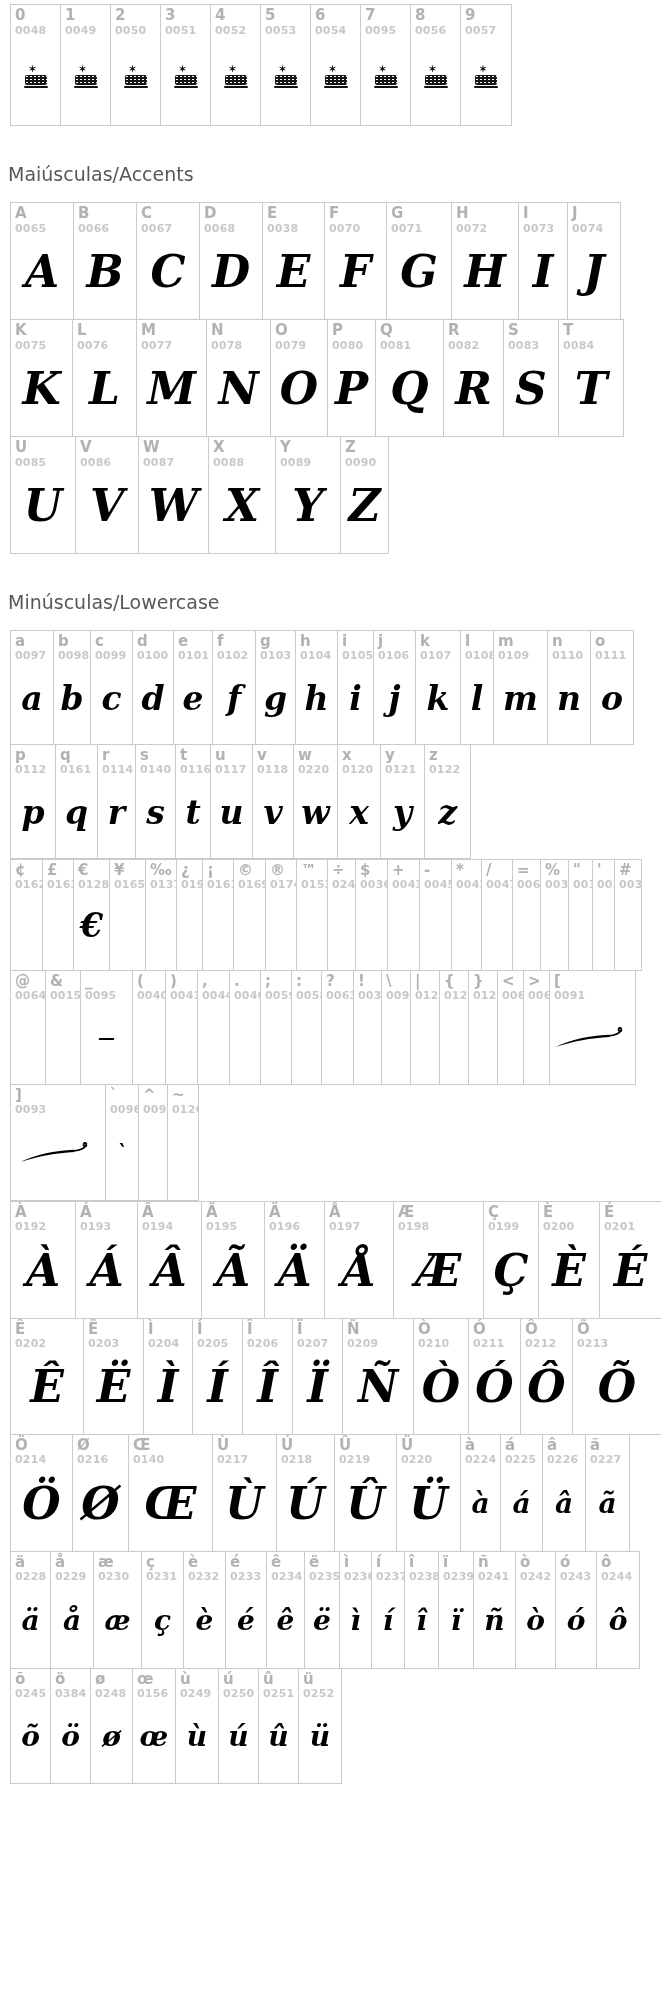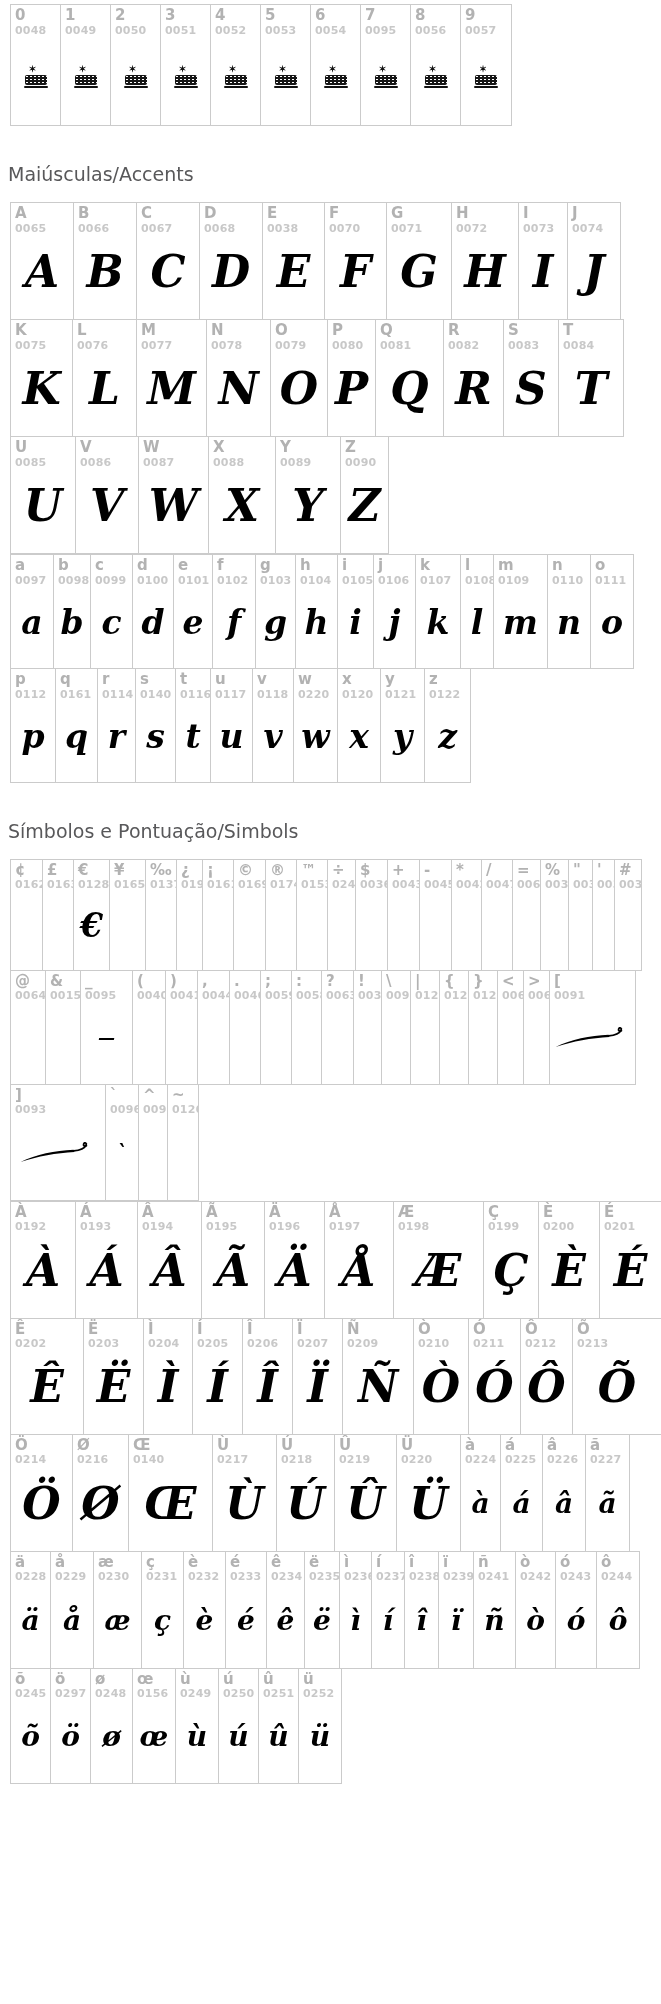--- a/index.html
+++ b/index.html
@@ -349,20 +349,21 @@
         <div class="cell" style="width: 47px;">
           <div class="cell-head">
             <div class="cell-char">Z</div>
             <div class="cell-code">0090</div>
           </div>
           <div class="cell-glyph s-xl">Z</div>
         </div>
       </div>
     </section>
     <section>
+      <h2 class="section-title">Minúsculas/Lowercase</h2>
       <div class="row" style="height: 115px;">
         <div class="cell" style="width: 43px;">
           <div class="cell-head">
             <div class="cell-char">a</div>
             <div class="cell-code">0097</div>
           </div>
           <div class="cell-glyph s-lg">a</div>
         </div>
         <div class="cell" style="width: 37px;">
           <div class="cell-head">
@@ -537,21 +538,20 @@
         <div class="cell" style="width: 45px;">
           <div class="cell-head">
             <div class="cell-char">z</div>
             <div class="cell-code">0122</div>
           </div>
           <div class="cell-glyph s-lg">z</div>
         </div>
       </div>
     </section>
     <section>
-      <h2 class="section-title">Símbolos e Pontuação/Simbols</h2>
       <div class="row" style="height: 112px;">
         <div class="cell" style="width: 32px;">
           <div class="cell-head">
             <div class="cell-char">¢</div>
             <div class="cell-code">0162</div>
           </div>
           <div class="cell-glyph s-lg"></div>
         </div>
         <div class="cell" style="width: 31px;">
           <div class="cell-head">
@@ -1216,21 +1216,21 @@
         <div class="cell" style="width: 40px;">
           <div class="cell-head">
             <div class="cell-char">õ</div>
             <div class="cell-code">0245</div>
           </div>
           <div class="cell-glyph s-md">õ</div>
         </div>
         <div class="cell" style="width: 40px;">
           <div class="cell-head">
             <div class="cell-char">ö</div>
-            <div class="cell-code">0297</div>
+            <div class="cell-code">0384</div>
           </div>
           <div class="cell-glyph s-md">ö</div>
         </div>
         <div class="cell" style="width: 42px;">
           <div class="cell-head">
             <div class="cell-char">ø</div>
             <div class="cell-code">0248</div>
           </div>
           <div class="cell-glyph s-md">ø</div>
         </div>

